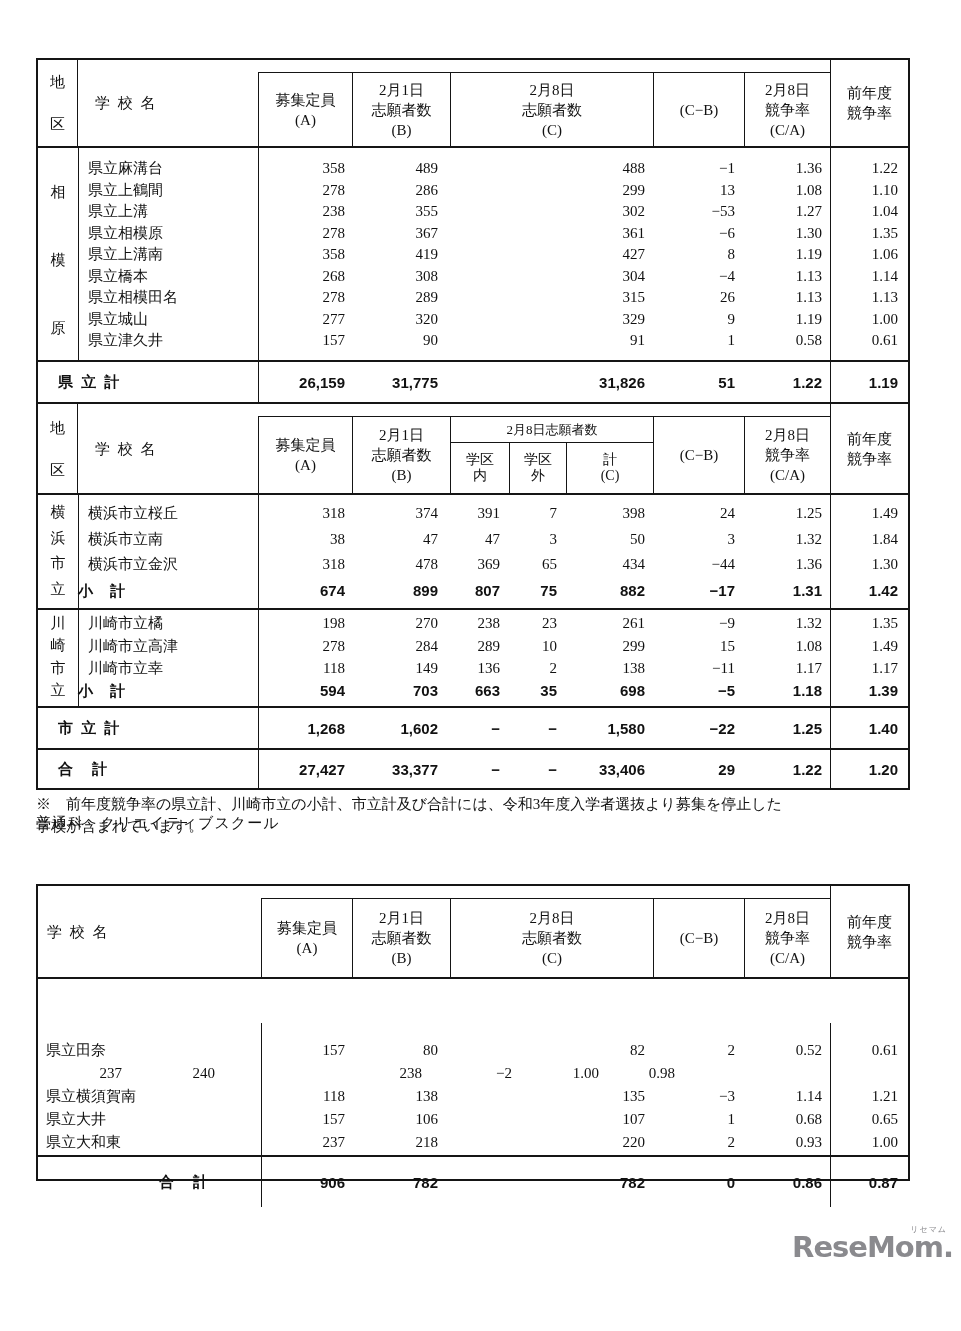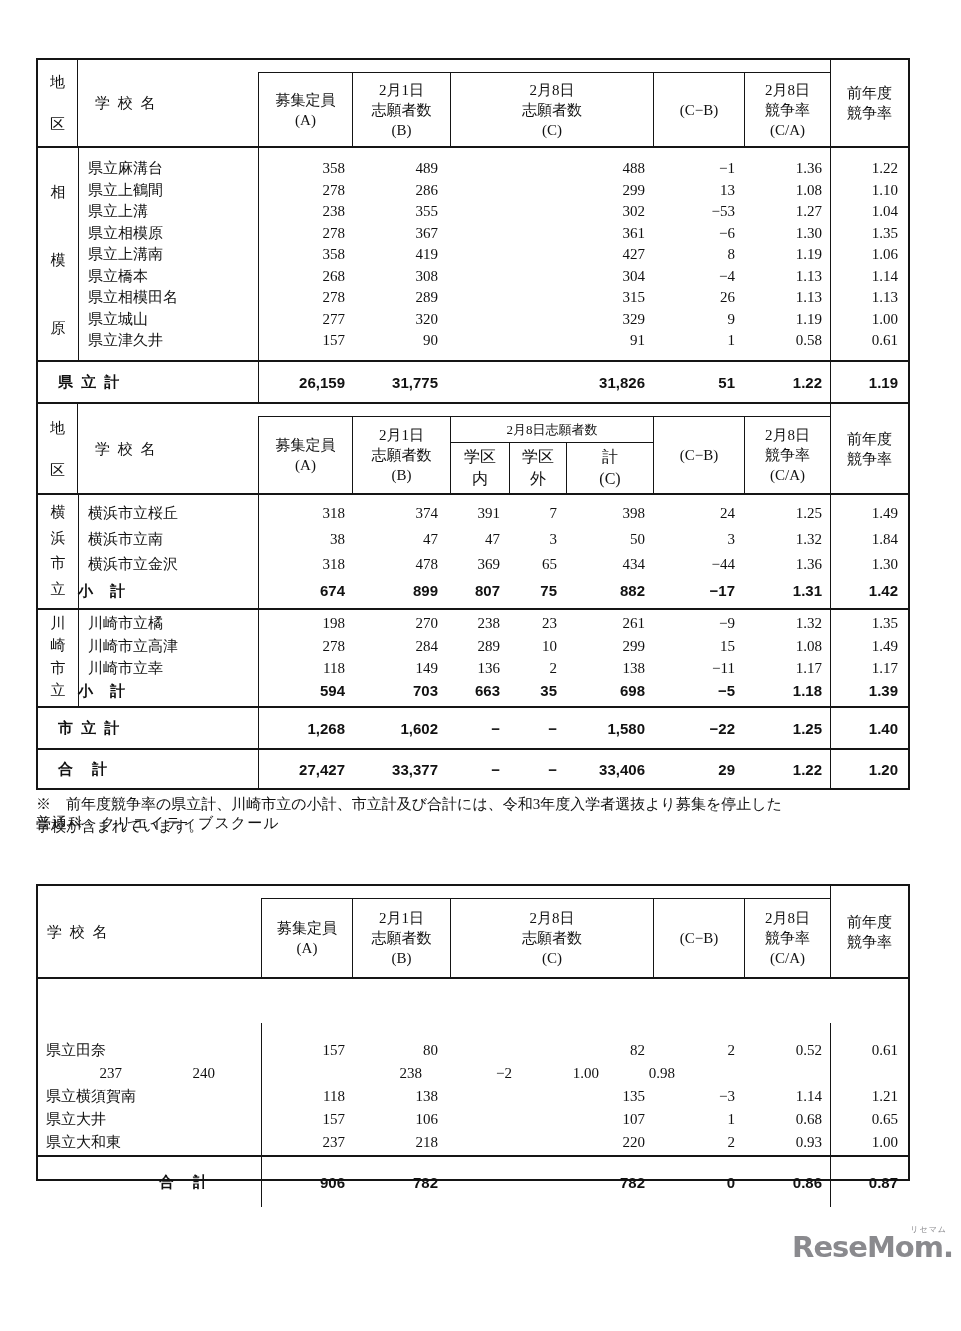--- a/index.html
+++ b/index.html
@@ -18,21 +18,21 @@
   .th3{height:93px;}
   .h-district{width:40px;border-right:1px solid #151515;display:flex;flex-direction:column;align-items:center;justify-content:center;gap:22px;box-sizing:border-box;}
   .h-name{width:180px;display:flex;align-items:center;padding-left:17px;box-sizing:border-box;letter-spacing:2px;}
   .h-name3{width:223px;display:flex;align-items:center;padding-left:9px;box-sizing:border-box;letter-spacing:2px;}
   .hbox{margin-top:12px;border-top:1px solid #151515;border-left:1px solid #151515;display:flex;flex-direction:column;align-items:center;justify-content:center;text-align:center;white-space:pre-line;box-sizing:border-box;}
   .h-prev{width:78px;border-left:1px solid #151515;display:flex;flex-direction:column;align-items:center;justify-content:center;text-align:center;white-space:pre-line;box-sizing:border-box;}
   .w-a{width:94px}.w-a3{width:91px}.w-b{width:98px}.w-c{width:203px}.w-cb{width:91px}.w-ca{width:86px}
   .split{padding:0;justify-content:flex-start;align-items:stretch;}
   .split-top{height:25px;border-bottom:1px solid #151515;display:flex;align-items:center;justify-content:center;font-size:13px;}
   .split-cols{flex:1;display:flex;}
-  .split-cols .sub{display:flex;flex-direction:column;align-items:center;justify-content:center;white-space:pre-line;text-align:center;font-size:16px;line-height:22px;box-sizing:border-box;}
+  .split-cols .sub{display:flex;flex-direction:column;align-items:center;justify-content:center;white-space:pre-line;text-align:center;font-size:14px;line-height:16px;box-sizing:border-box;}
   .sub-in{width:58px}.sub-out{width:57px;border-left:1px solid #151515}.sub-tot{flex:1;border-left:1px solid #151515}
 
   
   .tbody{position:relative;box-sizing:border-box;font-size:15px;}
   .tb1{height:212px;padding-top:10px;}
   .g1{height:113px;padding-top:6px;}
   .g2{height:98px;border-top:2px solid #151515;padding-top:2px;}
   .tb3{height:132px;padding-top:16px;margin-top:44px;}
   .vline{position:absolute;top:0;bottom:0;width:1px;background:#151515;}
   .dist-label{position:absolute;left:0;width:40px;display:flex;flex-direction:column;align-items:center;justify-content:space-between;font-size:15px;}

